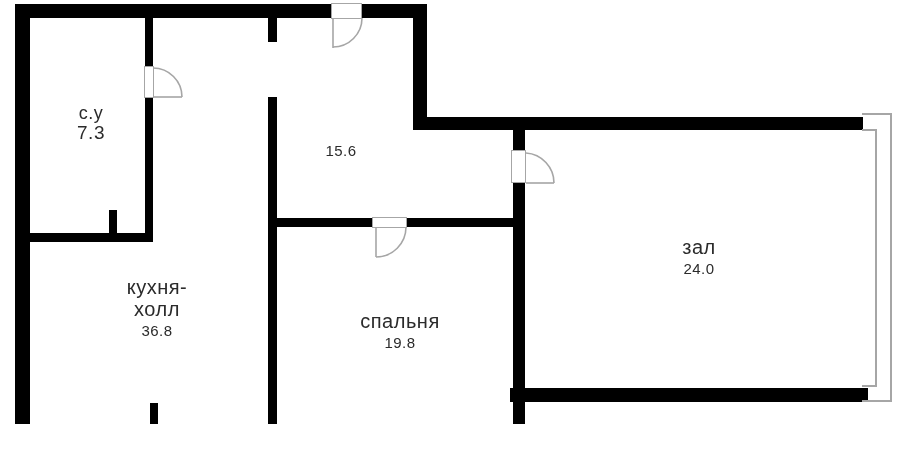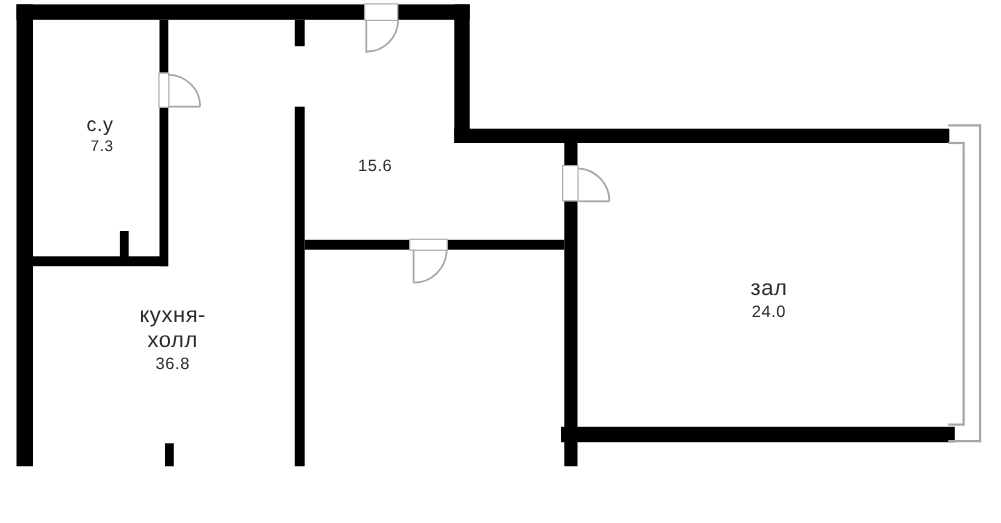--- a/index.html
+++ b/index.html
@@ -15,21 +15,21 @@
   .wline{position:absolute;background:var(--frame,#a6a6a6);}
   .arcs{position:absolute;left:0;top:0;pointer-events:none;}
   .arcs path{fill:none;stroke:var(--frame,#a6a6a6);stroke-width:1.6;}
   .room-label{
     position:absolute;transform:translateX(-50%);text-align:center;
     color:var(--text,#2b2b2b);font-size:20px;line-height:22px;letter-spacing:0.5px;
     white-space:nowrap;
   }
   .room-label .area{font-size:15px;}
   .room-label--small{font-size:18px;line-height:19px;}
-  .room-label--small .area{font-size:14px;text-align:right;}
+  .room-label--small .area{font-size:19px;text-align:right;}
   .legend-box{
     position:absolute;background:#fff;border:2px solid var(--frame,#a6a6a6);
     box-sizing:border-box;
   }
 </style>
 </head>
 <body>
 
 <div class="plan">
 
@@ -83,21 +83,25 @@
   <div class="room-label" style="left:341px;top:140px">
     <div class="area">15.6</div>
   </div>
 
   <div class="room-label" style="left:157px;top:276px">
     <div>кухня-</div>
     <div>холл</div>
     <div class="area">36.8</div>
   </div>
 
+  <div class="room-label" style="left:400px;top:310px">
+    <div>спальня</div>
+    <div class="area">19.8</div>
+  </div>
 
-  <div class="room-label" style="left:699px;top:251px">
+  <div class="room-label" style="left:699px;top:236px">
     <div>зал</div>
     <div class="area">24.0</div>
   </div>
 
   <div class="legend-box" style="left:624px;top:466px;width:34px;height:20px"></div>
 
 </div>
 
 </body></html>

